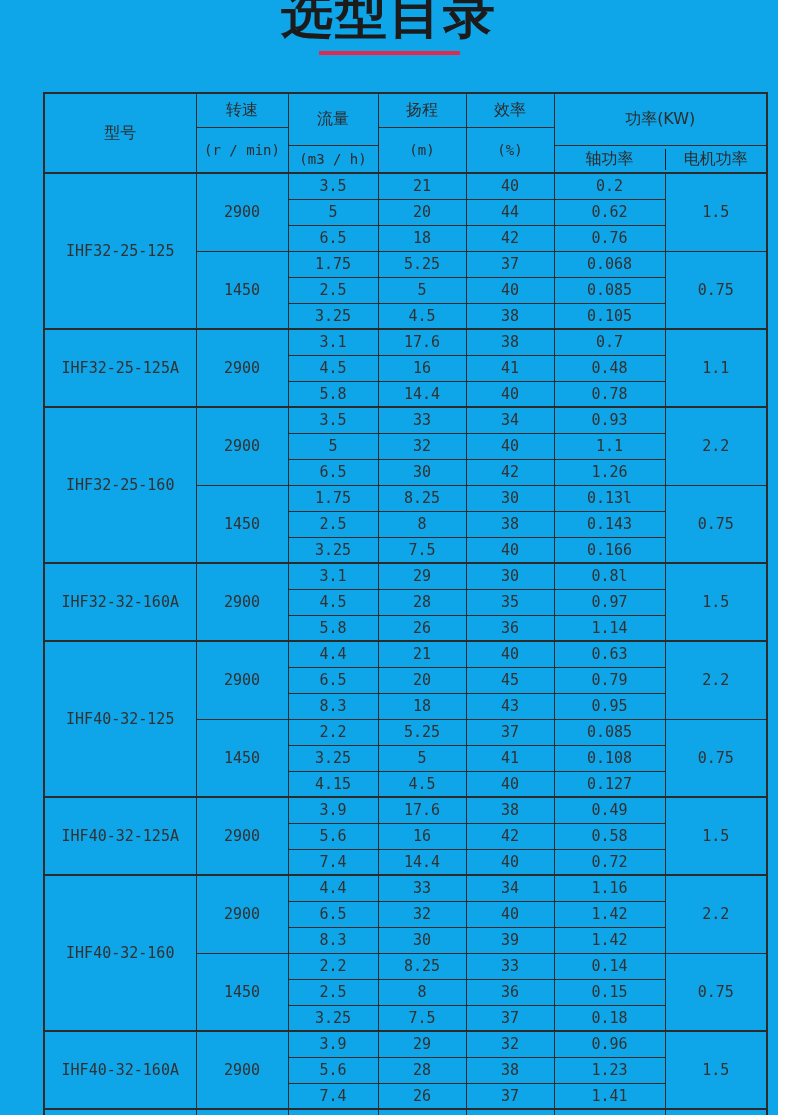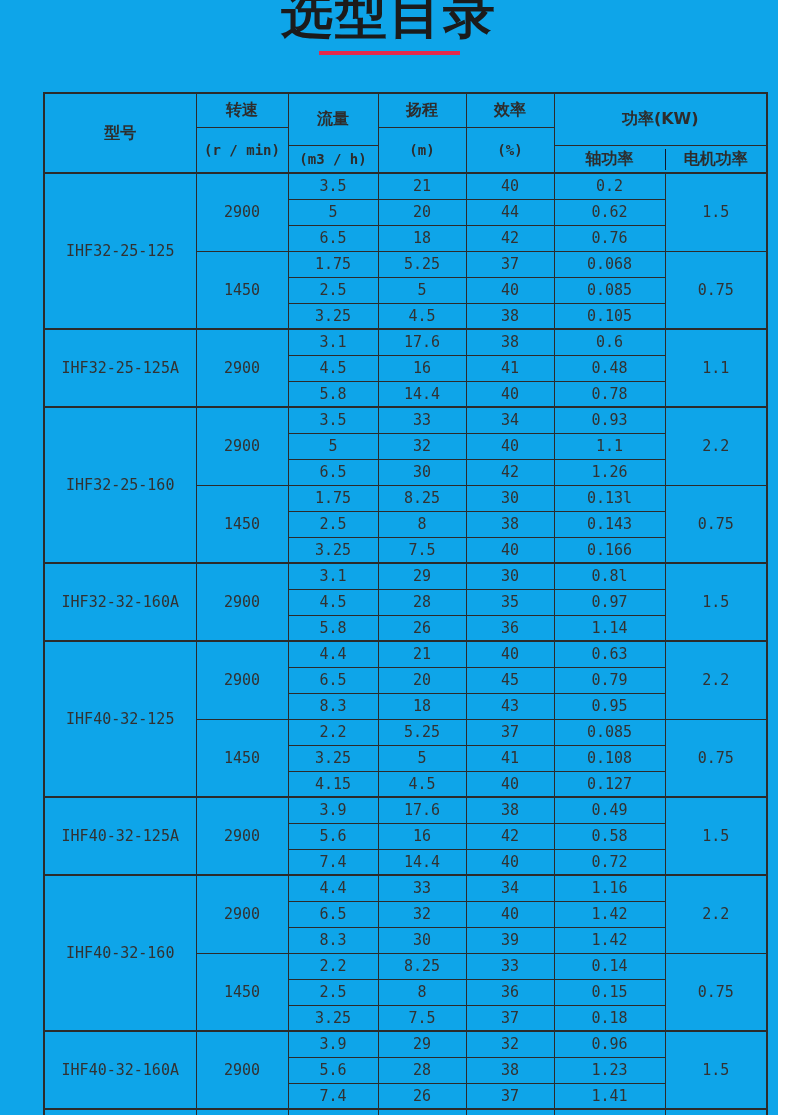--- a/index.html
+++ b/index.html
@@ -13,21 +13,21 @@
     font-size:52px; font-weight:900; letter-spacing:2px; color:#1b1b1b;
   }
   .title-underline { width:141px; height:4px; margin:11px auto 0; background:#e42a4c; }
 
   table.catalog {
     border-collapse:collapse; table-layout:fixed;
     width:723px; margin:37px 0 0 43px;
     border:2px solid #2b2b2b;
   }
   .catalog td, .catalog th { border:1px solid #2b2b2b; padding:0; }
-  .catalog th { font-weight:bold; }
+  .catalog th { font-weight:normal; }
   tr.group-start td { border-top:2px solid #2b2b2b; }
   thead tr { border-bottom:2px solid #2b2b2b; }
 
   
   .hfull { height:78px; display:flex; align-items:center; justify-content:center; }
   .split { display:flex; flex-direction:column; height:78px; }
   .split .top { display:flex; align-items:center; justify-content:center; border-bottom:1px solid #2b2b2b; }
   .t36 { height:34px; }
   .t52 { height:52px; }
   .split .bot { flex:1; display:flex; align-items:center; justify-content:center; }
@@ -145,21 +145,21 @@
         <td>38</td>
         <td>0.105</td>
       </tr>
 
       <tr class="group-start">
         <td class="model" rowspan="3">IHF32-25-125A</td>
         <td rowspan="3">2900</td>
         <td>3.1</td>
         <td>17.6</td>
         <td>38</td>
-        <td>0.6</td>
+        <td>0.7</td>
         <td rowspan="3">1.1</td>
       </tr>
       <tr>
         <td>4.5</td>
         <td>16</td>
         <td>41</td>
         <td>0.48</td>
       </tr>
       <tr>
         <td>5.8</td>

